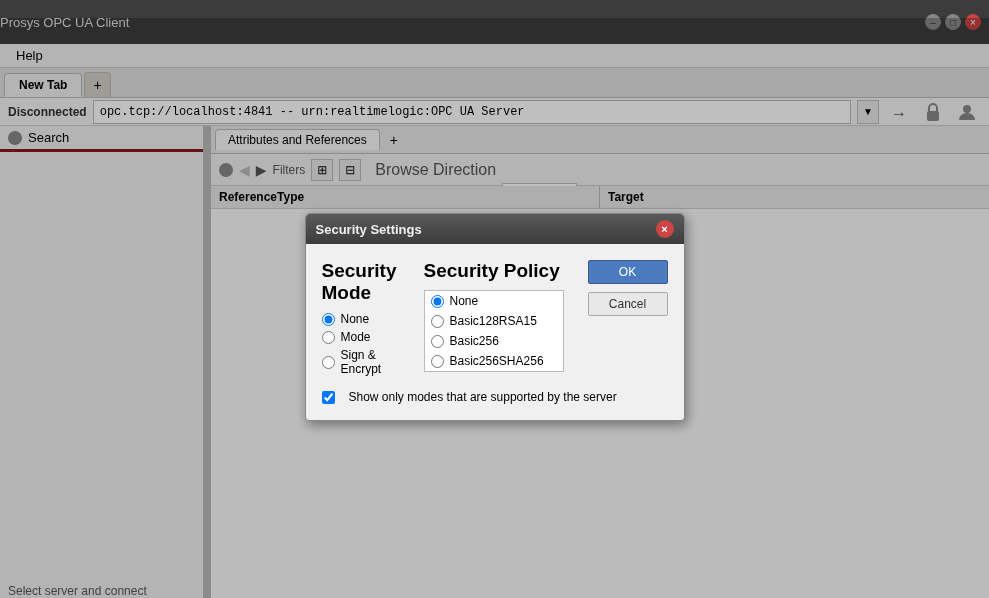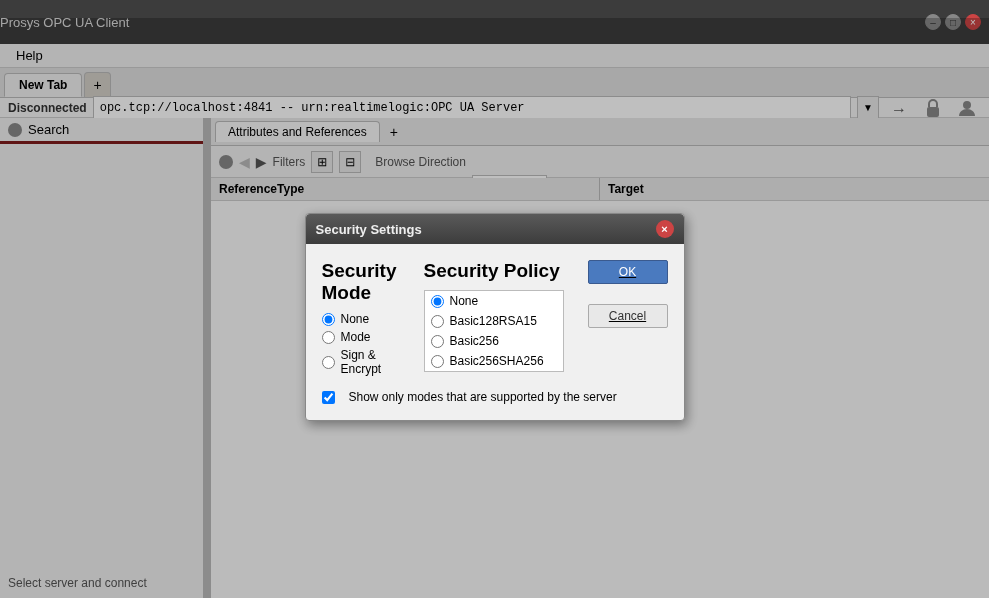--- a/index.html
+++ b/index.html
@@ -70,21 +70,21 @@
       border-bottom: none;
       border-radius: 4px 4px 0 0;
       padding: 4px 8px;
       cursor: pointer;
       font-size: 14px;
     }
 
     
     .address-bar {
       background: #f5f5f5;
-      height: 20px;
+      height: 28px;
       display: flex;
       align-items: center;
       padding: 0 8px;
       gap: 6px;
       border-bottom: 1px solid #ccc;
     }
     .address-status { font-size: 12px; font-weight: bold; color: #333; white-space: nowrap; }
     .address-input {
       flex: 1;
       border: 1px solid #bbb;
@@ -191,21 +191,21 @@
       background: #888;
     }
     .toolbar-btn {
       width: 22px; height: 22px;
       border: 1px solid #bbb;
       background: #e8e8e8;
       cursor: pointer;
       display: flex; align-items: center; justify-content: center;
       font-size: 12px;
     }
-    .toolbar-label { font-size: 12px; color: #555; margin-left: 8px; }
+    .toolbar-label { font-size: 16px; color: #555; margin-left: 8px; }
     .browse-dir-select {
       border: 1px solid #bbb; background: #fff; font-size: 12px; padding: 2px 4px; cursor: pointer; margin-top: 48px;
     }
     .toolbar-filters { font-size: 12px; color: #555; }
 
     
     .table-header {
       display: flex;
       background: #e8e8e8;
       border-bottom: 1px solid #ccc;
@@ -292,24 +292,23 @@
       display: flex; align-items: center; gap: 6px;
       padding: 3px 6px;
       font-size: 12px;
     }
     .policy-item input[type="radio"] { cursor: pointer; }
 
     
     .dialog-buttons-col {
       display: flex;
       flex-direction: column;
-      gap: 20px;
+      gap: 8px;
       justify-content: flex-start;
       margin-left: 8px;
-      text-decoration: underline;
     }
     .btn-ok {
       background: #4a7abf;
       color: white;
       border: 1px solid #3a5a8f;
       padding: 4px 20px;
       font-size: 12px;
       cursor: pointer;
       border-radius: 2px;
       width: 80px;

